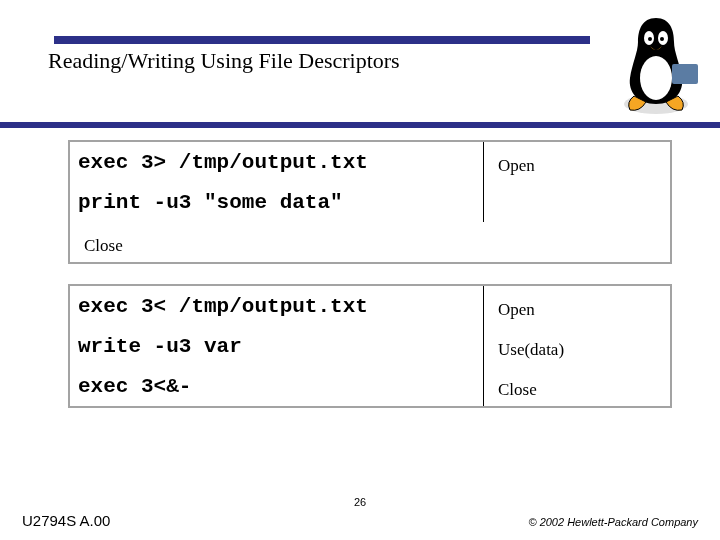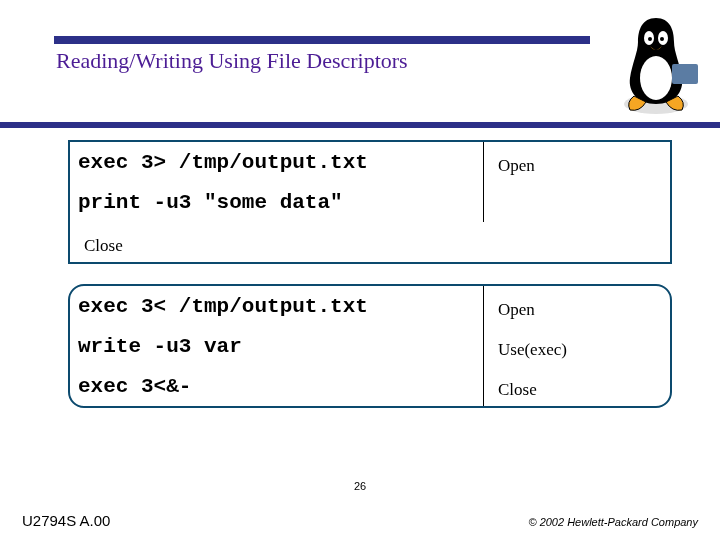--- a/index.html
+++ b/index.html
@@ -15,49 +15,49 @@
   .top-rule {
     position: absolute;
     left: 54px;
     top: 36px;
     width: 536px;
     height: 8px;
     background: #2c3088;
   }
   .title {
     position: absolute;
-    left: 56px;
+    left: 48px;
     top: 48px;
     font-size: 22px;
-    color: #4c1d95;
+    color: #000000;
   }
   .under-rule {
     position: absolute;
     left: 0;
     top: 122px;
     width: 720px;
     height: 6px;
     background: #2c3088;
   }
   .tux {
     position: absolute;
     right: 20px;
     top: 8px;
     width: 88px;
     height: 112px;
   }
   .table {
     position: absolute;
     left: 68px;
     width: 604px;
-    border: 2px solid #0c4a6e;
+    border: 2px solid #a3a3a3;
     box-sizing: border-box;
   }
   .table.t1 { top: 140px; }
-  .table.t2 { top: 284px; border-radius: 16px; }
+  .table.t2 { top: 284px; }
   .trow {
     display: flex;
     height: 40px;
     align-items: center;
   }
   .cell-cmd {
     width: 414px;
     padding-left: 8px;
     font-family: 'Courier New', monospace;
     font-weight: bold;
@@ -88,21 +88,21 @@
     bottom: 12px;
     font-family: Arial, sans-serif;
     font-size: 11px;
     color: #000;
     font-style: italic;
   }
   .page-num {
     position: absolute;
     left: 50%;
     transform: translateX(-50%);
-    bottom: 48px;
+    bottom: 32px;
     font-family: Arial, sans-serif;
     font-size: 11px;
     margin-top: 36px;
   }
   .hp-badge {
     position: absolute;
     right: 22px;
     top: 64px;
     width: 26px;
     height: 20px;
@@ -147,21 +147,21 @@
   </div>
 </div>
 
 <div class="table t2">
   <div class="trow">
     <div class="cell-cmd">exec 3&lt; /tmp/output.txt</div>
     <div class="cell-desc">Open</div>
   </div>
   <div class="trow">
     <div class="cell-cmd">write -u3 var</div>
-    <div class="cell-desc">Use(exec)</div>
+    <div class="cell-desc">Use(data)</div>
   </div>
   <div class="trow">
     <div class="cell-cmd">exec 3&lt;&amp;-</div>
     <div class="cell-desc">Close</div>
   </div>
 </div>
 
 <div class="footer-left">U2794S A.00</div>
 <div class="page-num">26</div>
 <div class="footer-right">© 2002 Hewlett-Packard Company</div>

